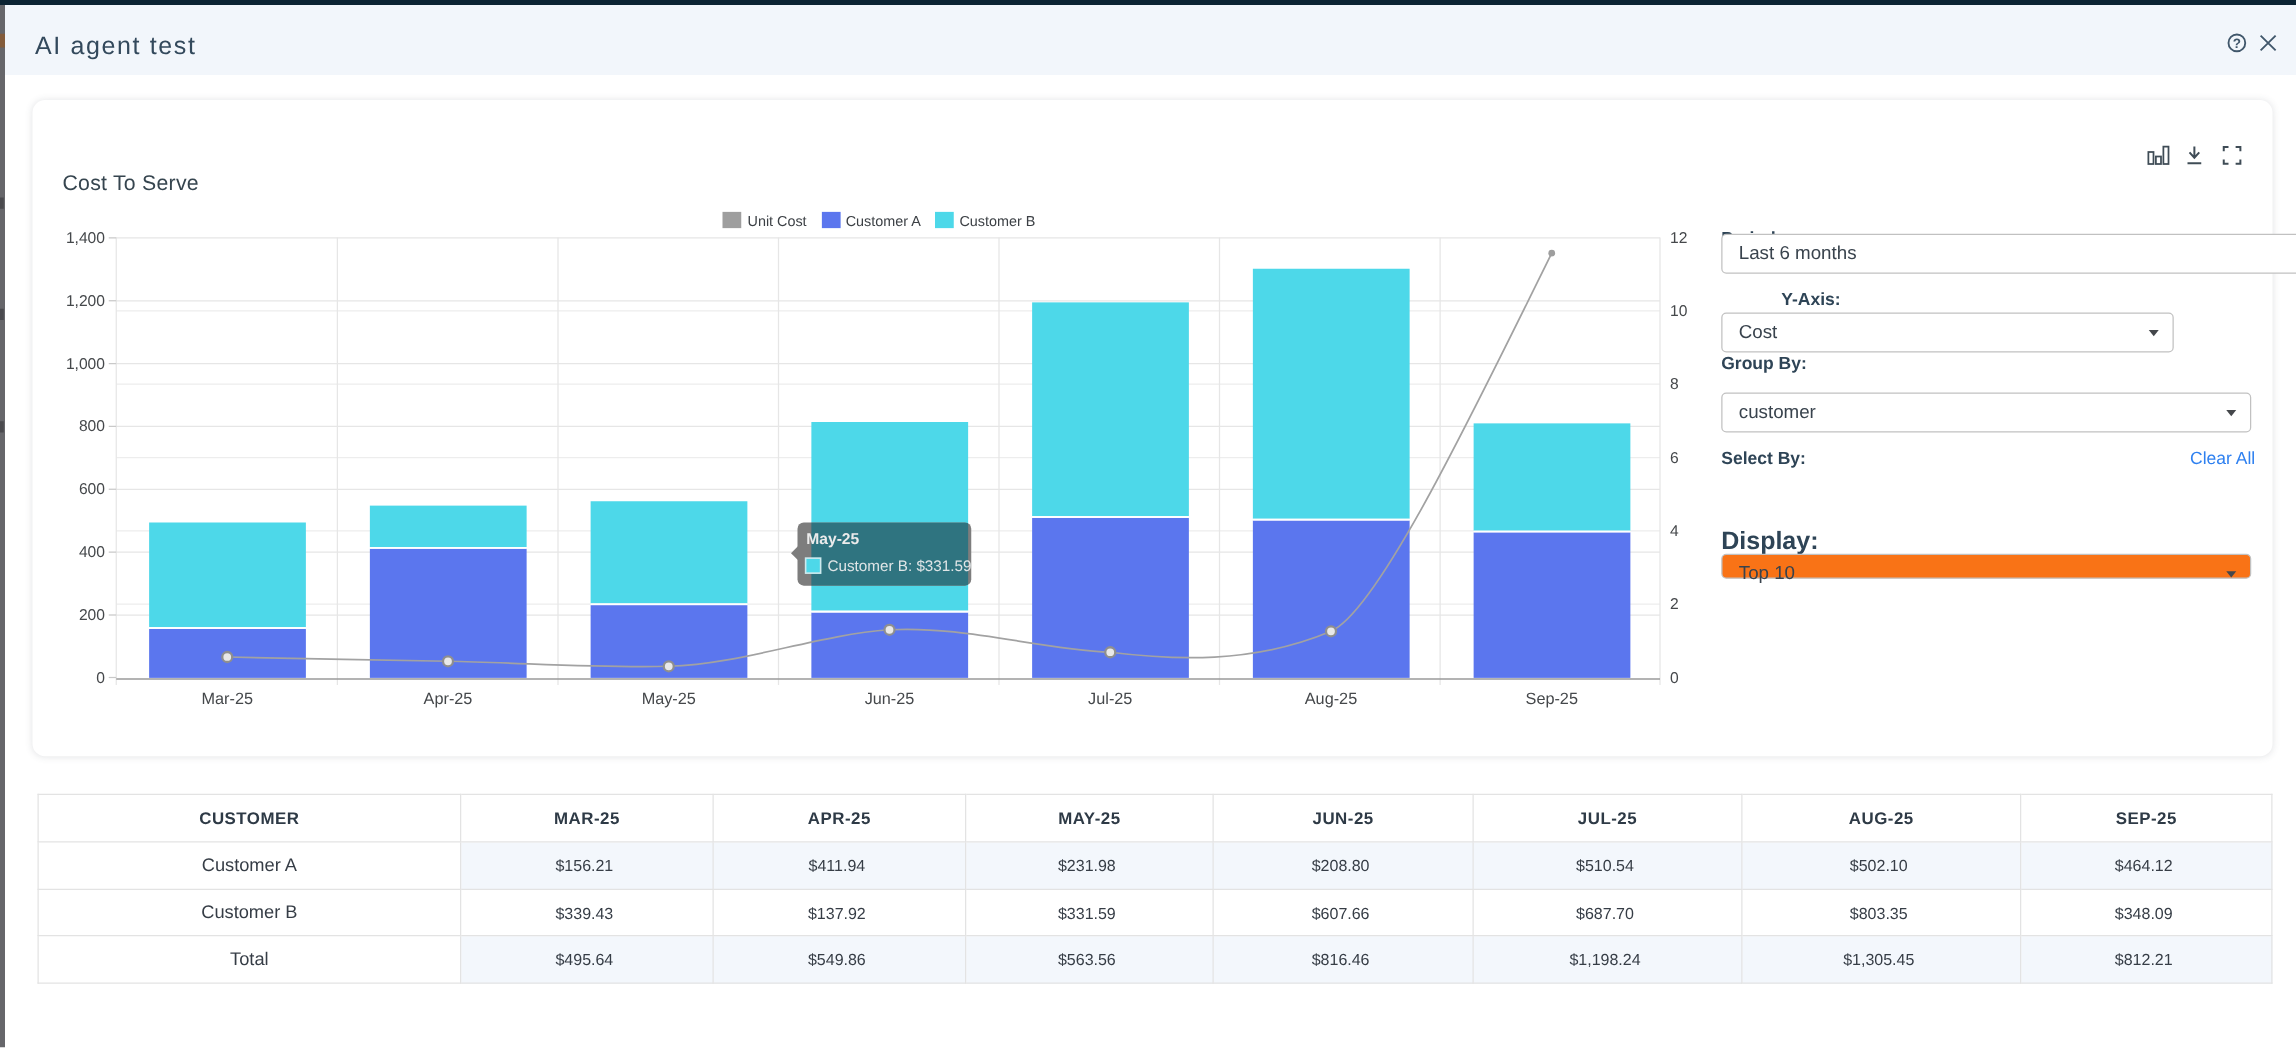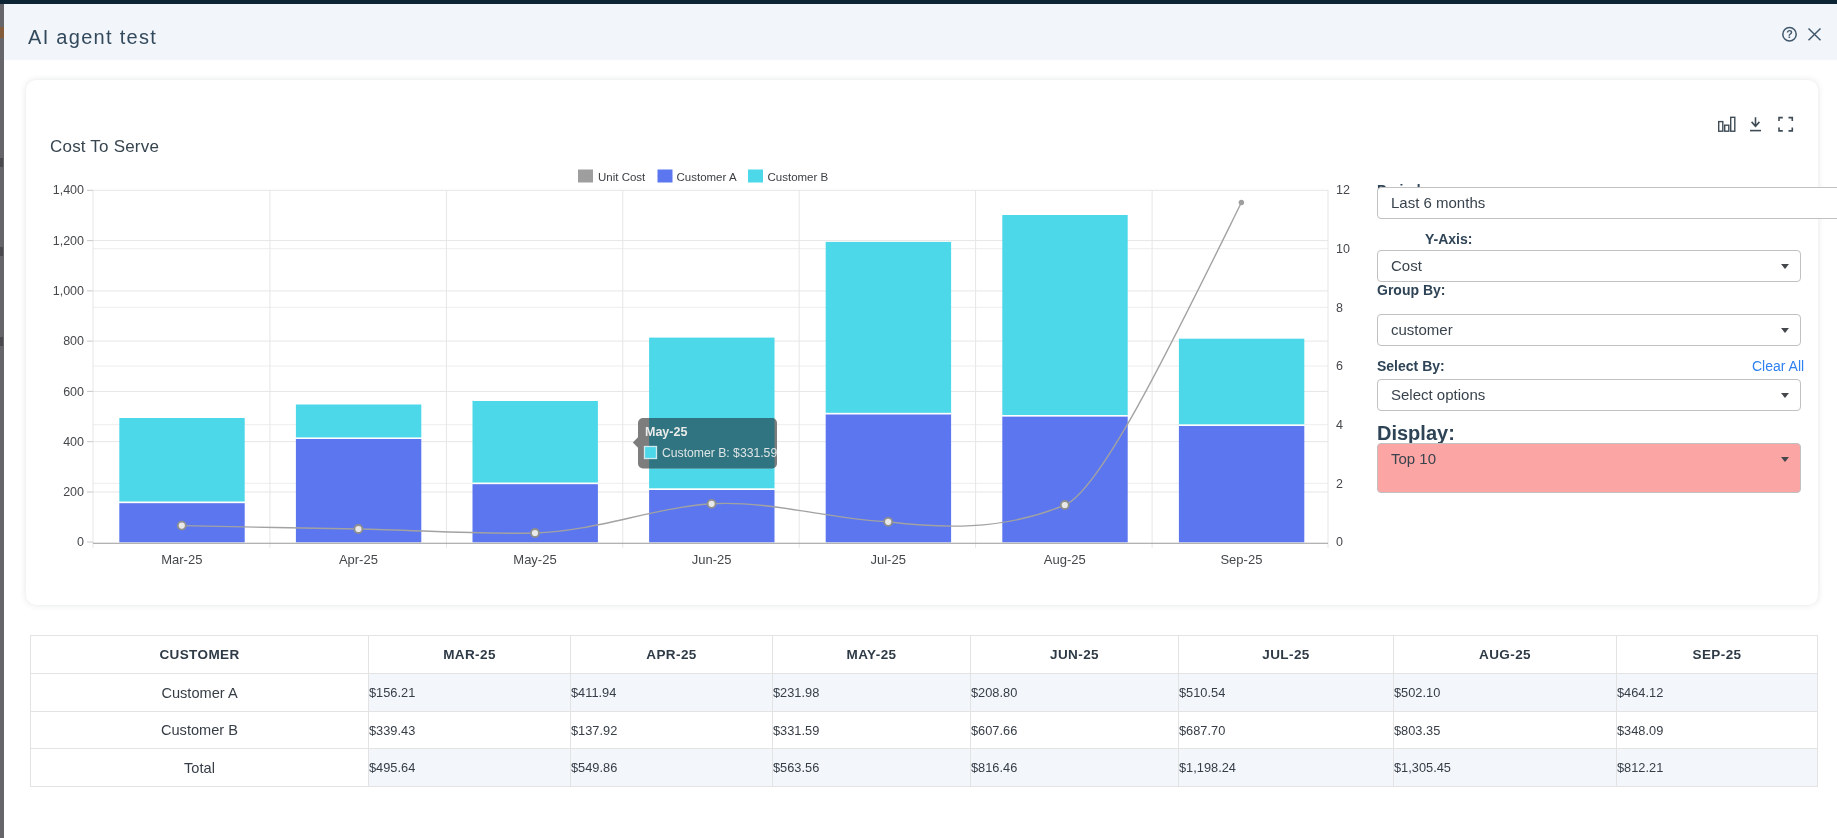--- a/index.html
+++ b/index.html
@@ -178,37 +178,33 @@
       <text x="662" y="457" font-size="12.2" fill="#dfe5e6">Customer B: $331.59</text>
     </g>
   </svg>
 
   <div class="abs" style="left:1377px;top:182px;font-size:14px;font-weight:bold;color:#2e4456;">Period:</div>
   <div class="abs" style="left:1377px;top:187px;width:507px;height:32px;border:1px solid #c1c1c1;border-radius:4px;background:#fff;">
     <div style="padding-left:13px;line-height:30px;font-size:15px;color:#39434d;">Last 6 months</div>
     <div style="position:absolute;right:11px;top:13px;width:0;height:0;border-left:4.5px solid transparent;border-right:4.5px solid transparent;border-top:5px solid #44474b;"></div>
   </div>
   <div class="abs" style="left:1377px;top:231px;font-size:14px;font-weight:bold;color:#2e4456;margin-left:48px;">Y-Axis:</div>
-  <div class="abs" style="left:1377px;top:250px;width:424px;height:32px;border:1px solid #c1c1c1;border-radius:4px;background:#fff;">
+  <div class="abs" style="left:1377px;top:250px;width:362px;height:32px;border:1px solid #c1c1c1;border-radius:4px;background:#fff;">
     <div style="padding-left:13px;line-height:30px;font-size:15px;color:#39434d;">Cost</div>
     <div style="position:absolute;right:11px;top:13px;width:0;height:0;border-left:4.5px solid transparent;border-right:4.5px solid transparent;border-top:5px solid #44474b;"></div>
   </div>
   <div class="abs" style="left:1377px;top:282px;font-size:14px;font-weight:bold;color:#2e4456;">Group By:</div>
   <div class="abs" style="left:1377px;top:314px;width:424px;height:32px;border:1px solid #c1c1c1;border-radius:4px;background:#fff;">
     <div style="padding-left:13px;line-height:30px;font-size:15px;color:#39434d;">customer</div>
     <div style="position:absolute;right:11px;top:13px;width:0;height:0;border-left:4.5px solid transparent;border-right:4.5px solid transparent;border-top:5px solid #44474b;"></div>
   </div>
   <div class="abs" style="left:1377px;top:358px;font-size:14px;font-weight:bold;color:#2e4456;">Select By:</div>
   <div class="abs" style="left:1752px;top:358px;font-size:14px;color:#2e80f0;">Clear All</div>
-  <div class="abs" style="left:1377px;top:379px;width:424px;height:32px;border:1px solid #c1c1c1;border-radius:4px;background:#fff;">
-    <div style="padding-left:13px;line-height:30px;font-size:15px;color:#39434d;">Select options</div>
-    <div style="position:absolute;right:11px;top:13px;width:0;height:0;border-left:4.5px solid transparent;border-right:4.5px solid transparent;border-top:5px solid #44474b;"></div>
-  </div>
   <div class="abs" style="left:1377px;top:422px;font-size:20px;font-weight:bold;color:#2e4456;">Display:</div>
-  <div class="abs" style="left:1377px;top:443px;width:424px;height:50px;border:1px solid #c1c1c1;border-radius:4px;background:#fca5a5;">
+  <div class="abs" style="left:1377px;top:443px;width:424px;height:20px;border:1px solid #c1c1c1;border-radius:4px;background:#f97316;">
     <div style="padding-left:13px;line-height:30px;font-size:15px;color:#39434d;">Top 10</div>
     <div style="position:absolute;right:11px;top:13px;width:0;height:0;border-left:4.5px solid transparent;border-right:4.5px solid transparent;border-top:5px solid #44474b;"></div>
   </div>
 
   <table class="abs" style="left:30px;top:635px;width:1787px;border-collapse:collapse;table-layout:fixed;">
     <colgroup>
       <col style="width:338px">
         <col style="width:202px">
         <col style="width:202px">
         <col style="width:198px">
@@ -259,16 +255,16 @@
           <td class="v">$1,198.24</td>
           <td class="v">$1,305.45</td>
           <td class="v">$812.21</td>
       </tr>
     </tbody>
   </table>
   <style>
     table, th, td { border:1px solid #e3e3e3; }
     th.h { font-size:13.5px; font-weight:bold; color:#2e3a46; letter-spacing:0.4px; text-align:center; background:#fff; }
     td.n { font-size:14.6px; color:#363d46; text-align:center; background:#fff; }
-    td.v { font-size:12.8px; color:#363d46; text-align:left; padding-right:4px; }
+    td.v { font-size:12.8px; color:#363d46; text-align:center; padding-right:4px; }
     tr.stripe td.v { background:#f3f7fc; }
   </style>
 </div>
 
 </body></html>

